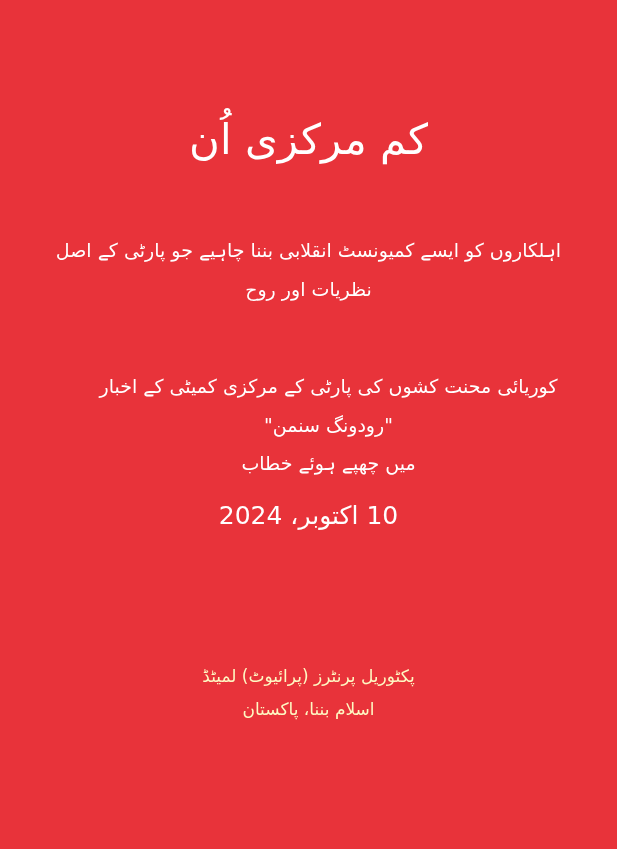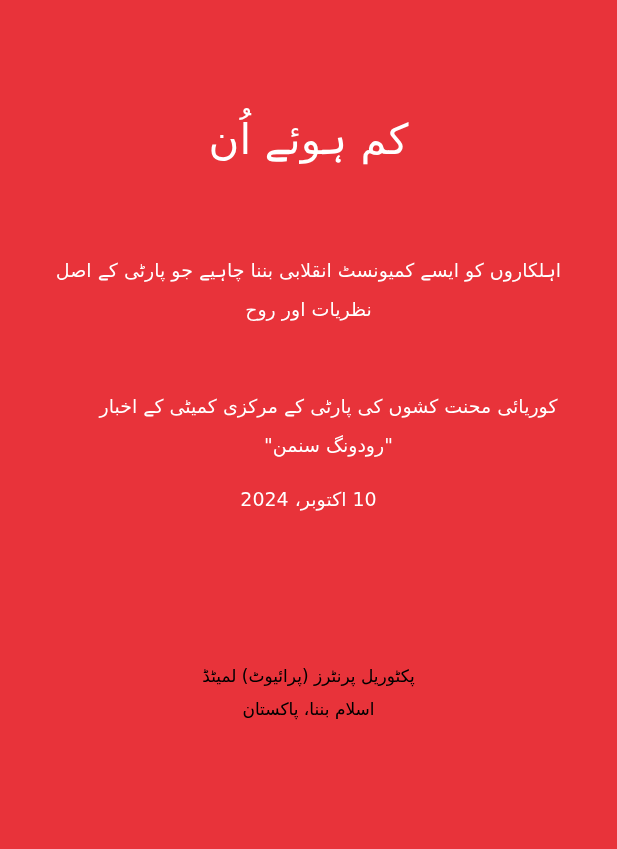--- a/index.html
+++ b/index.html
@@ -46,72 +46,72 @@
     margin-top: 62px;
     width: 520px;
     color: #ffffff;
     text-align: center;
     font-size: 19px;
     line-height: 2.05;
     font-family: "DejaVu Sans", sans-serif;
   }
   .subtitle-line {
     display: block;
-    margin-top: 20px;
   }
   .source-block {
     margin-top: 58px;
     width: 540px;
     color: #ffffff;
     text-align: center;
     font-size: 19px;
     line-height: 2.05;
     font-family: "DejaVu Sans", sans-serif;
   }
   .source-line {
     display: block;
     margin-left: 40px;
   }
   .doc-date {
-    margin-top: 24px;
+    margin-top: 18px;
     color: #ffffff;
-    font-size: 19px;
+    font-size: 25px;
     text-align: center;
     direction: rtl;
     font-family: "DejaVu Sans", sans-serif;
   }
   .publisher-block {
     position: absolute;
     left: 0;
     right: 0;
     top: 660px;
-    color: #000000;
+    color: #fef9c3;
     text-align: center;
     font-size: 17px;
     line-height: 1.95;
     font-family: "DejaVu Sans", sans-serif;
   }
   .publisher-line {
     display: block;
   }
 </style>
 </head>
 <body>
 
 <div class="page">
   <div class="content">
 
-    <div class="doc-title">کم ہوئے اُن</div>
+    <div class="doc-title">کم مرکزی اُن</div>
 
     <div class="subtitle-block">
       <span class="subtitle-line">اہلکاروں کو ایسے کمیونسٹ انقلابی بننا چاہیے جو پارٹی کے اصل نظریات اور روح</span>
     </div>
 
     <div class="source-block">
       <span class="source-line">کوریائی محنت کشوں کی پارٹی کے مرکزی کمیٹی کے اخبار "رودونگ سنمن"</span>
+      <span class="source-line">میں چھپے ہوئے خطاب</span>
     </div>
 
     <div class="doc-date">10 اکتوبر، 2024</div>
 
   </div>
 
   <div class="publisher-block">
     <span class="publisher-line">پکٹوریل پرنٹرز (پرائیوٹ) لمیٹڈ</span>
     <span class="publisher-line">اسلام بننا، پاکستان</span>
   </div>

